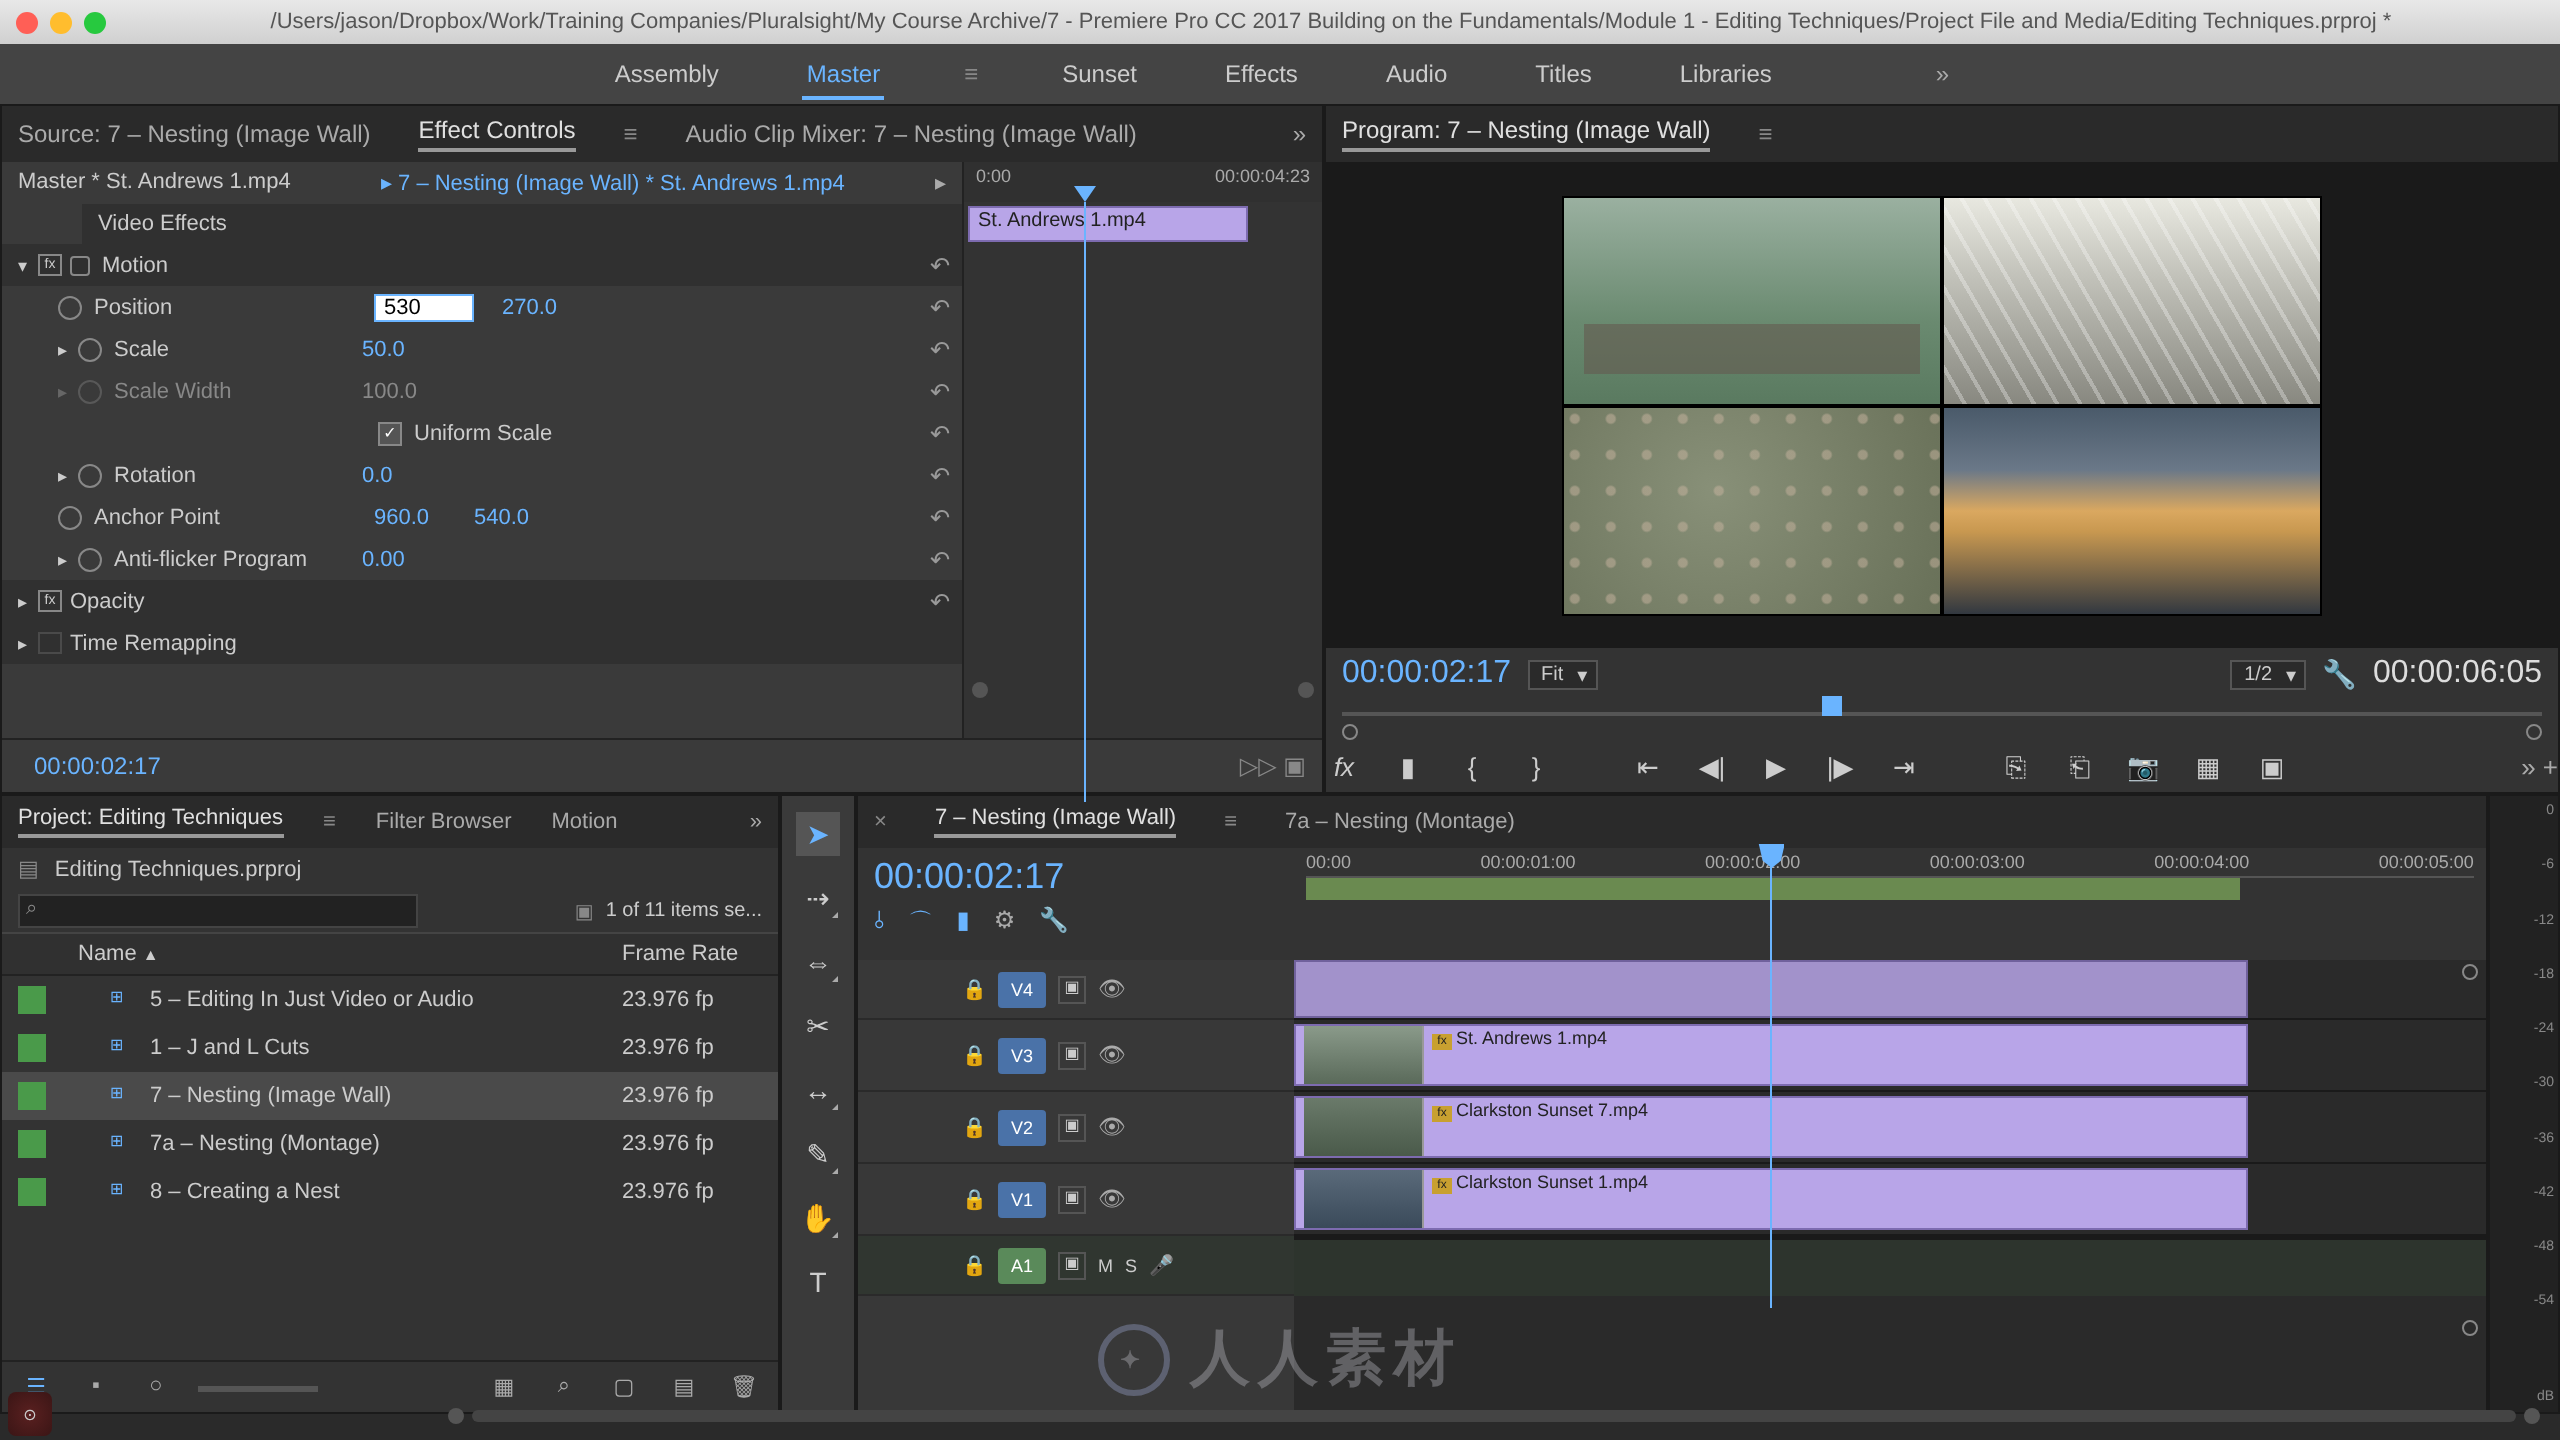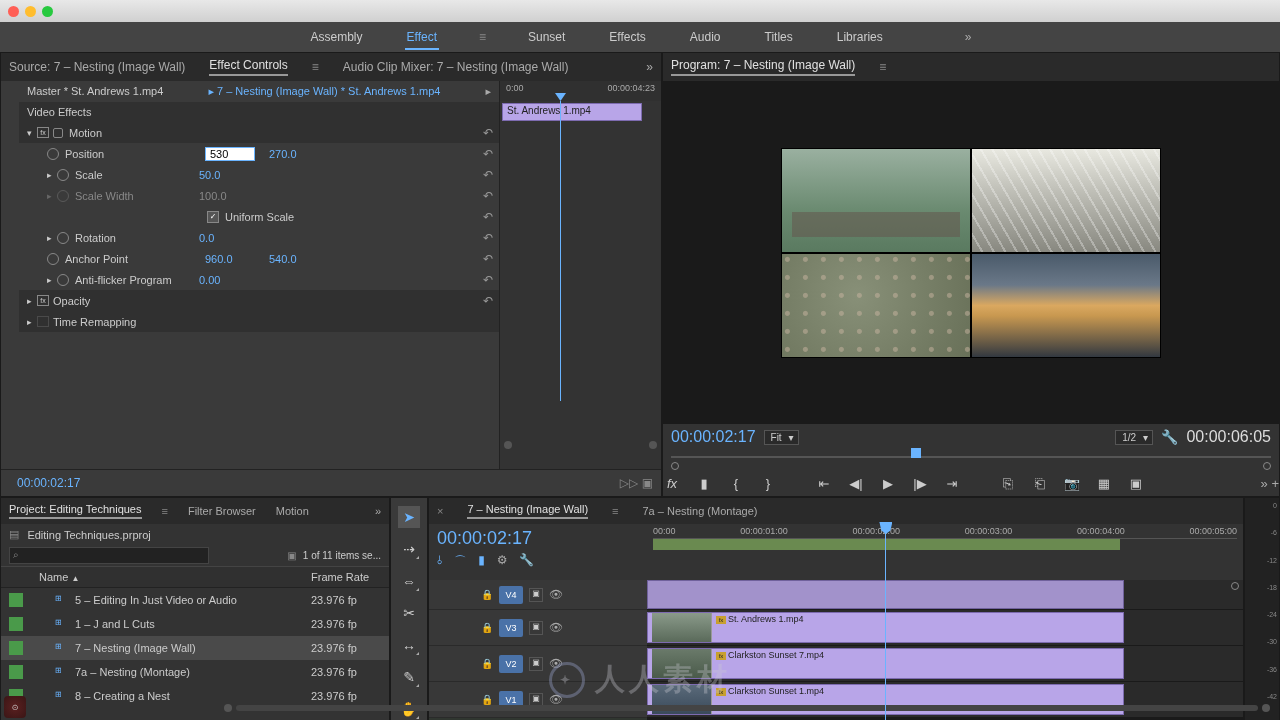--- a/index.html
+++ b/index.html
@@ -4,29 +4,29 @@
 <style>
 * { margin: 0; padding: 0; box-sizing: border-box; font-family: -apple-system, "Helvetica Neue", Arial, sans-serif; }
 body { background: #2a2a2a; width: 1280px; height: 720px; overflow: hidden; color: #ccc; font-size: 11px; position: relative; }
 .titlebar { height: 22px; background: linear-gradient(#e8e8e8,#d0d0d0); display: flex; align-items: center; padding: 0 8px; gap: 6px; font-size: 11px; color: #333; }
 .tb-btn { width: 11px; height: 11px; border-radius: 50%; }
 .tb-close { background: #ff5f56; } .tb-min { background: #ffbd2e; } .tb-max { background: #27c93f; }
 .titlebar-text { flex: 1; text-align: center; white-space: nowrap; overflow: hidden; text-overflow: ellipsis; color: #555; }
 .workspace-bar { height: 30px; background: #444; display: flex; align-items: center; justify-content: center; gap: 40px; font-size: 12px; }
 .ws-item { color: #ccc; cursor: pointer; padding: 6px 2px; }
 .ws-item.active { color: #6ab4ff; border-bottom: 2px solid #6ab4ff; padding-bottom: 4px; }
-.main { display: flex; height: 445px; background: #2a2a2a; }
+.main { display: flex; height: 345px; background: #2a2a2a; }
 .source-panel { width: 662px; background: #3a3a3a; display: flex; flex-direction: column; border: 1px solid #1a1a1a; }
 .panel-tabs { display: flex; background: #2a2a2a; height: 28px; align-items: center; padding: 0 8px; gap: 24px; font-size: 12px; }
 .panel-tab { color: #aaa; cursor: pointer; }
 .panel-tab.active { color: #e0e0e0; font-weight: 500; border-bottom: 2px solid #999; padding-bottom: 2px; }
-.ec-body { display: flex; flex: 1; padding-left: 18px; }
+.ec-body { display: flex; flex: 1; }
 .ec-props { width: 480px; background: #3a3a3a; overflow: hidden; }
 .ec-header { display: flex; justify-content: space-between; padding: 4px 8px; font-size: 11px; color: #ccc; }
-.ve-bar { background: #303030; padding: 4px 8px; font-size: 11px; }
+.ve-bar { background: #303030; padding: 4px 8px; font-size: 11px; margin-left: 40px; }
 .prop-row { display: flex; align-items: center; height: 21px; padding: 0 8px; font-size: 11px; position: relative; }
 .prop-row.section { background: #303030; }
 .twirl { width: 10px; color: #ccc; font-size: 9px; }
 .fx-box { width: 12px; height: 11px; border: 1px solid #888; margin-right: 4px; font-size: 7px; text-align: center; line-height: 9px; }
 .sq-box { width: 10px; height: 10px; border: 1px solid #888; border-radius: 2px; margin-right: 6px; }
 .stopwatch { width: 12px; height: 12px; border: 1px solid #888; border-radius: 50%; margin-right: 6px; position: relative; }
 .prop-label { flex: 0 0 140px; color: #ccc; }
 .prop-val { color: #6ab4ff; cursor: ew-resize; min-width: 50px; }
 .prop-val.input { background: #fff; color: #000; border: 1px solid #6ab4ff; padding: 0 4px; width: 40px; }
 .prop-val.gray { color: #888; }
@@ -118,25 +118,26 @@
 .watermark { position: absolute; bottom: 20px; left: 50%; transform: translateX(-50%); font-size: 30px; color: rgba(200,200,210,0.35); font-weight: bold; pointer-events: none; letter-spacing: 4px; display: flex; align-items: center; gap: 10px; }
 .wm-circle { width: 36px; height: 36px; border: 3px solid rgba(150,160,200,0.4); border-radius: 50%; display: inline-flex; align-items: center; justify-content: center; font-size: 12px; }
 </style>
 </head>
 <body>
 
 <div class="titlebar">
   <div class="tb-btn tb-close"></div>
   <div class="tb-btn tb-min"></div>
   <div class="tb-btn tb-max"></div>
+  <div class="titlebar-text">/Users/jason/Dropbox/Work/Training Companies/Pluralsight/My Course Archive/7 - Premiere Pro CC 2017 Building on the Fundamentals/Module 1 - Editing Techniques/Project File and Media/Editing Techniques.prproj *</div>
 </div>
 
 <div class="workspace-bar">
   <span class="ws-item">Assembly</span>
-  <span class="ws-item active">Effect</span>
+  <span class="ws-item active">Master</span>
   <span style="color:#888">≡</span>
   <span class="ws-item">Sunset</span>
   <span class="ws-item">Effects</span>
   <span class="ws-item">Audio</span>
   <span class="ws-item">Titles</span>
   <span class="ws-item">Libraries</span>
   <span style="color:#aaa; margin-left:40px;">»</span>
 </div>
 
 <div class="main">
@@ -195,21 +196,21 @@
           <span class="twirl">▸</span>
           <span class="stopwatch"></span>
           <span class="prop-label" style="flex-basis:124px">Rotation</span>
           <span class="prop-val">0.0</span>
           <span class="reset-icon">↶</span>
         </div>
         <div class="prop-row" style="padding-left:28px">
           <span class="stopwatch"></span>
           <span class="prop-label">Anchor Point</span>
           <span class="prop-val">960.0</span>
-          <span class="prop-val" style="margin-left:14px">540.0</span>
+          <span class="prop-val" style="">540.0</span>
           <span class="reset-icon">↶</span>
         </div>
         <div class="prop-row" style="padding-left:28px">
           <span class="twirl">▸</span>
           <span class="stopwatch"></span>
           <span class="prop-label" style="flex-basis:124px">Anti-flicker Program</span>
           <span class="prop-val">0.00</span>
           <span class="reset-icon">↶</span>
         </div>
         <div class="prop-row section">

